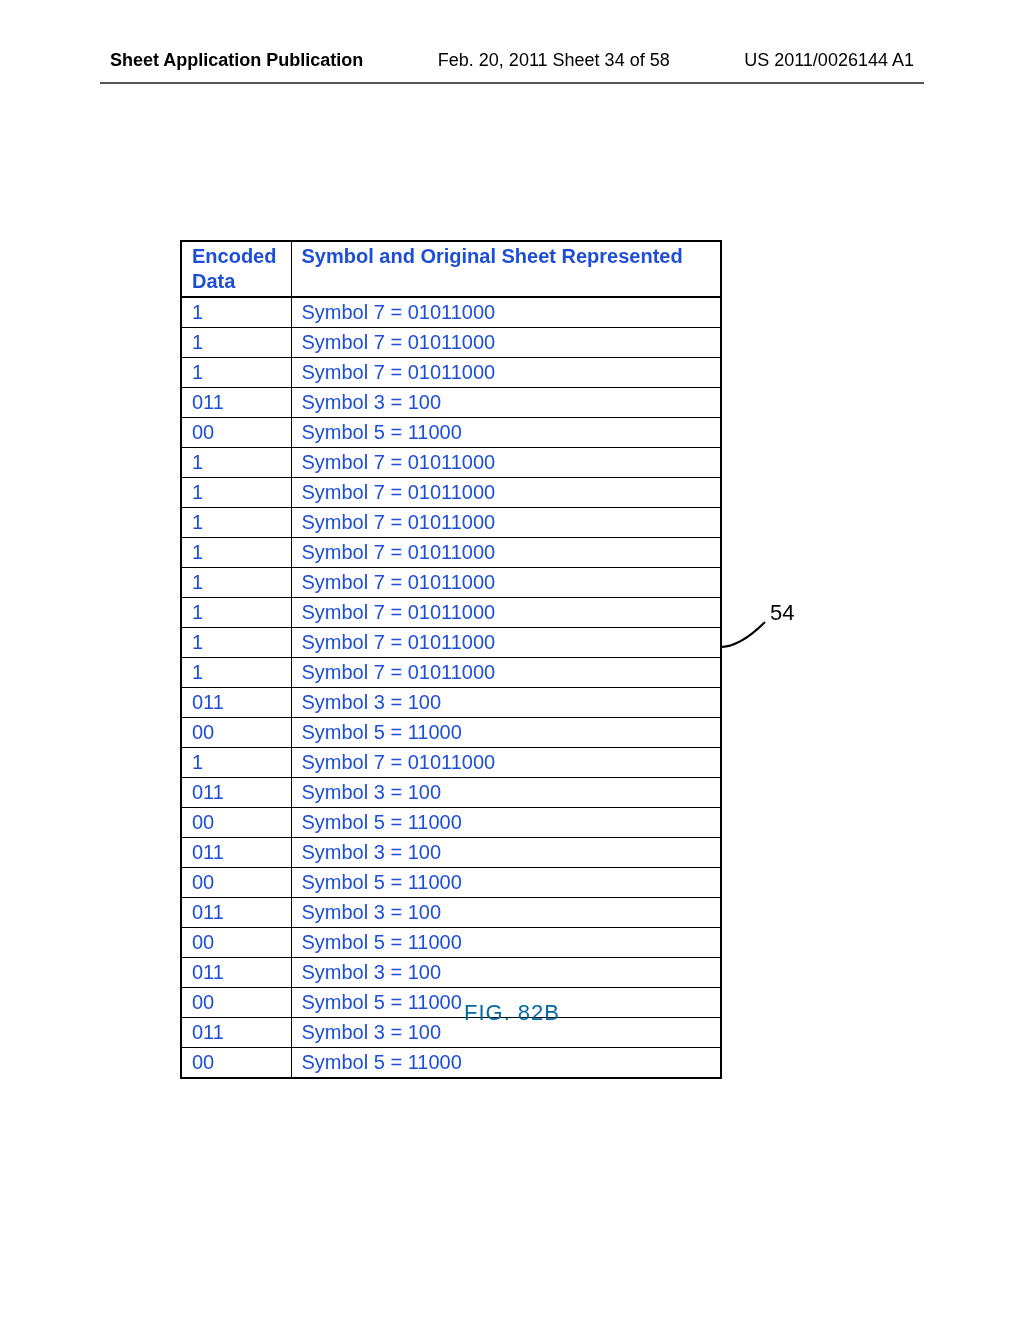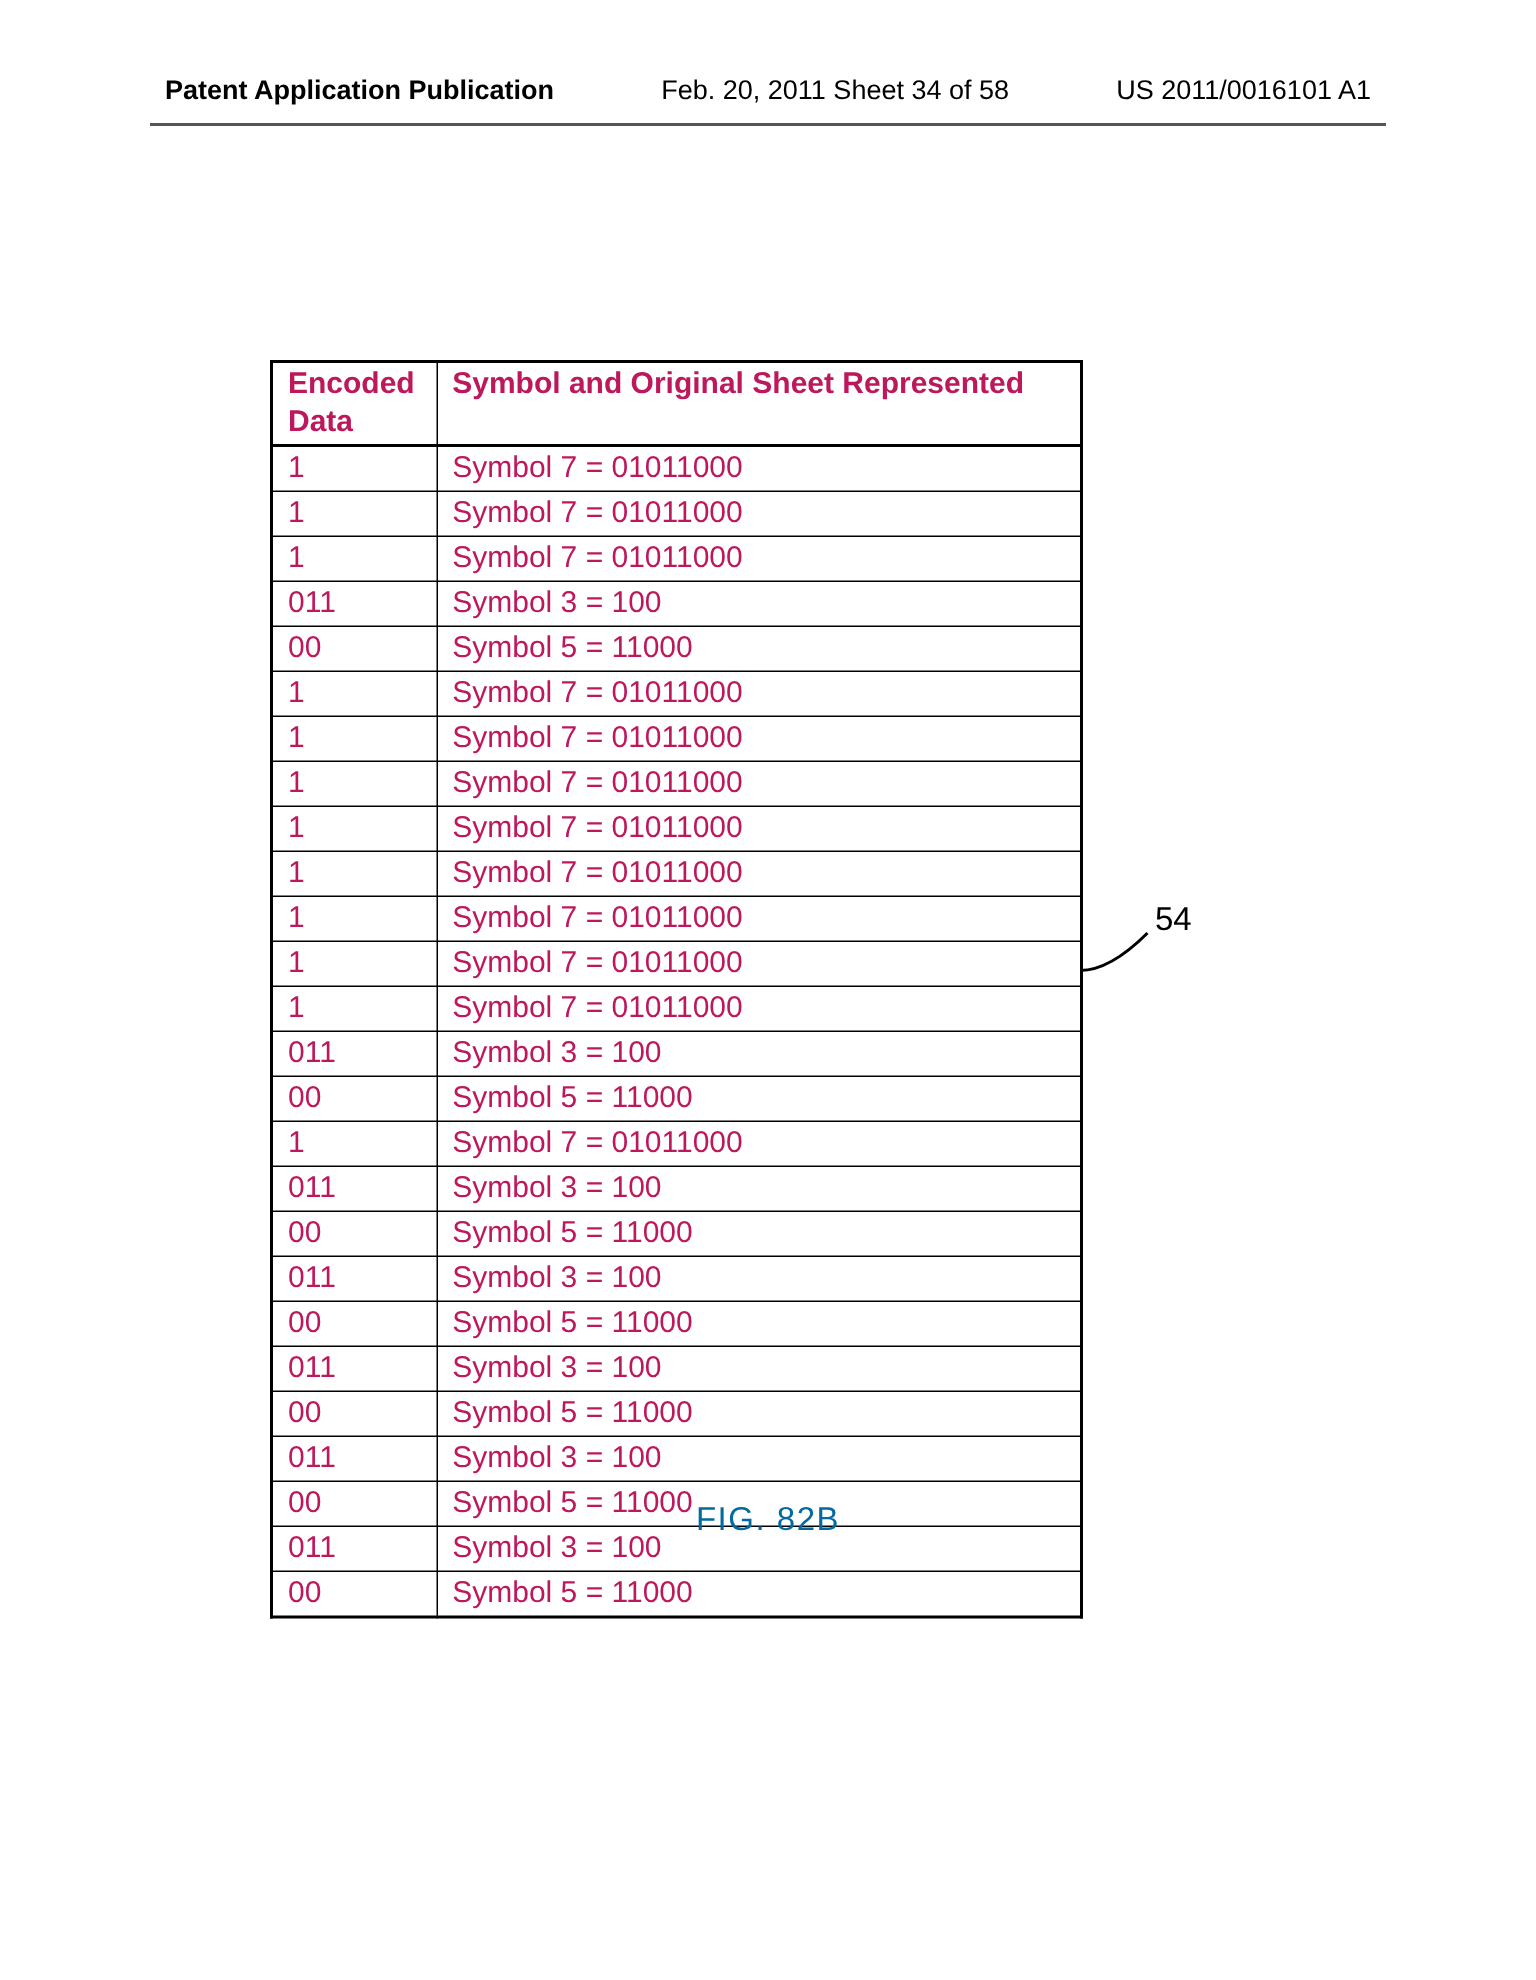--- a/index.html
+++ b/index.html
@@ -51,21 +51,21 @@
       border-collapse: collapse;
       border: 2px solid #000;
     }
     th, td {
       border: 1px solid #000;
       padding: 2px 8px 2px 10px;
       font-size: 20px;
       text-align: left;
       vertical-align: top;
       line-height: 1.25;
-      color: #be185d;
+      color: #1d4ed8;
     }
     th {
       font-weight: bold;
       border-bottom: 2px solid #000;
     }
     th.col-encoded {
       width: 110px;
     }
     th.col-symbol {
       width: 430px;
@@ -101,23 +101,23 @@
       text-align: center;
       font-size: 22px;
       color: #0369a1;
       letter-spacing: 1px;
     }
   </style>
 </head>
 <body>
 
 <div class="header">
-  <span class="header-left">Patent Application Publication</span>
+  <span class="header-left">Sheet Application Publication</span>
   <span class="header-mid">Feb. 20, 2011   Sheet 34 of 58</span>
-  <span class="header-right">US 2011/0016101 A1</span>
+  <span class="header-right">US 2011/0026144 A1</span>
 </div>
 
 <hr class="hr-line">
 
 <div class="table-wrap">
   <table>
     <thead>
       <tr>
         <th class="col-encoded">Encoded Data</th>
         <th class="col-symbol">Symbol and Original Sheet Represented</th>

